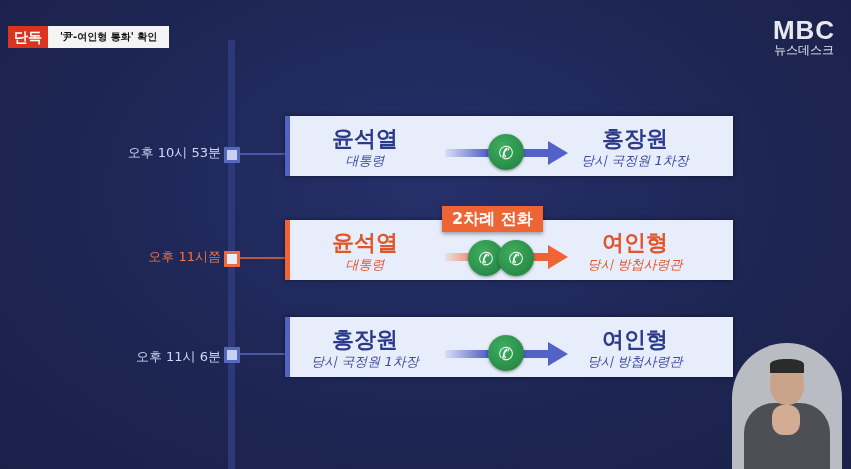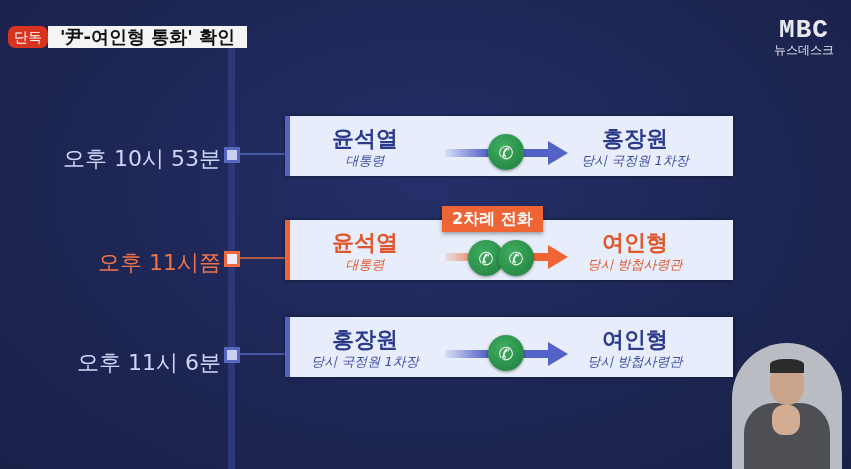--- a/index.html
+++ b/index.html
@@ -1,25 +1,25 @@
 <!DOCTYPE html>
 <html><head>
 <meta charset="utf-8">
 <style>
   html,body{margin:0;padding:0;}
   body{width:851px;height:469px;overflow:hidden;background:#1e2654;font-family:"DejaVu Sans","Liberation Sans",sans-serif;position:relative;}
   .bg{position:absolute;inset:0;background:radial-gradient(ellipse at 50% 40%, #25306a 0%, #1d2552 60%, #1a2149 100%);}
   .timeline-line{position:absolute;left:228px;top:40px;width:7px;height:429px;background:#2c3878;}
   .badge{position:absolute;left:8px;top:26px;height:22px;display:flex;}
-  .badge-red{background:#d8341f;color:#fff;font-weight:normal;font-size:14px;padding:0 6px;line-height:22px;border-radius:7px;}
-  .badge-white{background:#f4f4f4;color:#111;font-weight:bold;font-size:18px;padding:0 12px;line-height:22px;letter-spacing:0px;}
+  .badge-red{background:#d8341f;color:#fff;font-weight:bold;font-size:14px;padding:0 6px;line-height:22px;}
+  .badge-white{background:#f4f4f4;color:#111;font-weight:bold;font-size:10px;padding:0 12px;line-height:22px;letter-spacing:0px;}
   .logo{position:absolute;left:768px;top:18px;width:72px;text-align:center;color:#e8e9f0;}
-  .logo-main{font-family:Liberation Mono, monospace;font-weight:bold;font-size:26px;letter-spacing:1px;line-height:24px;}
+  .logo-main{font-family:Liberation Sans, sans-serif;font-weight:bold;font-size:26px;letter-spacing:1px;line-height:24px;}
   .logo-sub{font-size:12px;font-weight:normal;line-height:16px;letter-spacing:0px;}
-  .time{position:absolute;right:630px;font-size:22px;color:#cfd6f7;white-space:nowrap;}
+  .time{position:absolute;right:630px;font-size:13px;color:#cfd6f7;white-space:nowrap;}
   .time.accent{color:#ee7348;}
   .node{position:absolute;left:224px;width:10px;height:10px;background:#c8d0f0;border:3px solid #5767c0;}
   .node.accent{background:#e8ecff;border-color:#ee6a3c;}
   .connector{position:absolute;left:240px;width:48px;height:2px;background:#4a58a8;}
   .connector.accent{background:#b05a4a;}
   .card{position:absolute;left:285px;width:443px;height:60px;background:#e8edfb;border-left:5px solid #5362c6;box-shadow:0 0 4px rgba(0,0,0,0.5);}
   .card.accent{border-left-color:#ef6434;}
   .person{position:absolute;text-align:center;width:150px;}
   .person .name{font-size:22px;font-weight:bold;color:#2b3a8a;line-height:26px;}
   .person .role{font-size:13px;color:#3a4aa0;line-height:18px;font-style:italic;}

